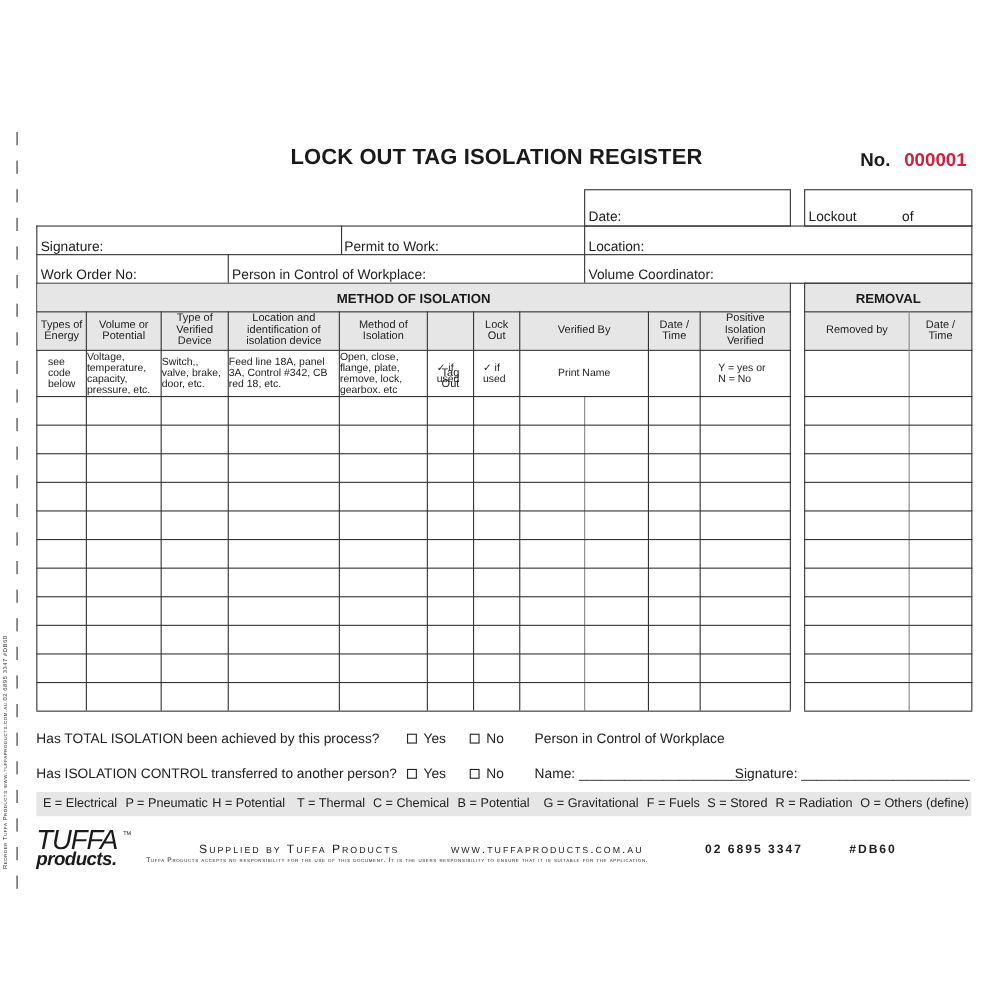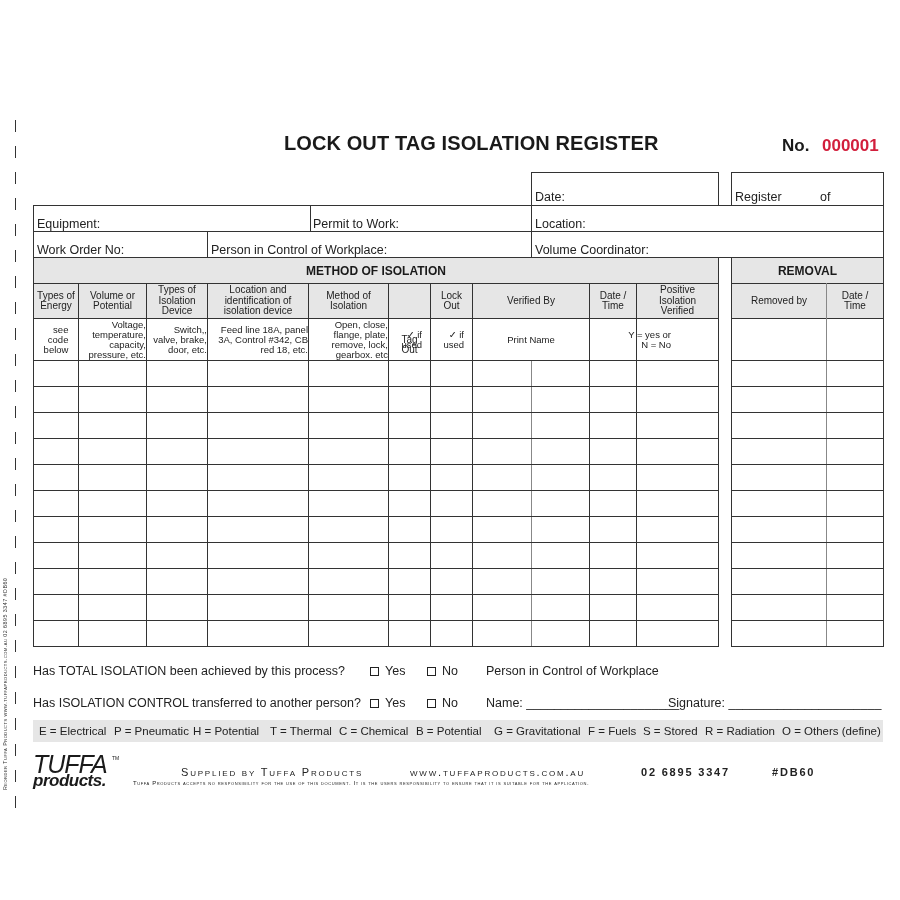--- a/index.html
+++ b/index.html
@@ -1,30 +1,30 @@
 <!DOCTYPE html>
 <html><head>
 <meta charset="utf-8">
 <style>
   html,body{margin:0;padding:0;background:#ffffff;}
   body{width:900px;height:900px;position:relative;overflow:hidden;font-family:"Liberation Sans",sans-serif;color:#1a1a1a;}
   .abs{position:absolute;}
   .cutline{position:absolute;left:15px;width:1px;height:12px;background:#333;}
-  .title{left:284px;top:132px;font-size:20px;font-weight:bold;letter-spacing:0.1px;}
+  .title{left:264px;top:132px;font-size:20px;font-weight:bold;letter-spacing:0.1px;}
   .no-label{left:782px;top:136px;font-size:17px;font-weight:bold;}
   .no-value{left:822px;top:136px;font-size:17px;font-weight:bold;color:#d21f3c;}
   .box{position:absolute;border:1px solid #333;box-sizing:border-box;}
   .hline{position:absolute;height:1px;background:#333;}
   .vline{position:absolute;width:1px;background:#333;}
   .vline.light{background:#888;}
   .field{position:absolute;font-size:12.5px;color:#222;}
   .grey{position:absolute;background:#e6e6e6;}
   .sect{position:absolute;font-size:12px;font-weight:bold;text-align:center;}
   .hdr{position:absolute;font-size:10px;line-height:10.5px;text-align:center;display:flex;align-items:center;justify-content:center;color:#222;}
-  .ex{position:absolute;font-size:9.5px;line-height:10px;text-align:right;display:flex;align-items:center;justify-content:center;color:#222;}
+  .ex{position:absolute;font-size:9.5px;line-height:10px;text-align:left;display:flex;align-items:center;justify-content:center;color:#222;}
   .q{position:absolute;font-size:12.5px;color:#222;}
   .cb{display:inline-block;width:9px;height:9px;border:1px solid #222;margin:0 6px 0 0;vertical-align:-1px;box-sizing:border-box;}
   .legend-bar{position:absolute;left:33px;top:720px;width:850px;height:22px;background:#e6e6e6;}
   .legend-item{position:absolute;top:725px;font-size:11.5px;color:#222;white-space:nowrap;text-align:right;}
   .logo1{left:33px;top:752px;font-size:25px;font-weight:normal;font-style:italic;letter-spacing:-1px;line-height:24px;}
   .logo2{left:33px;top:771px;font-size:17px;font-weight:bold;font-style:italic;letter-spacing:-0.5px;}
   .tm{left:112px;top:755px;font-size:5px;}
   .supplied{top:766px;font-size:11px;letter-spacing:1.8px;font-variant:small-caps;color:#222;}
   .disclaimer{left:133px;top:780px;font-size:6px;letter-spacing:0.6px;font-variant:small-caps;color:#222;}
   .side-text{position:absolute;left:2px;top:790px;transform-origin:left top;transform:rotate(-90deg);font-size:5.3px;letter-spacing:0.5px;white-space:nowrap;color:#333;font-variant:small-caps;}
@@ -63,33 +63,33 @@
 </div>
 <div class="side-text">Reorder Tuffa Products www.tuffaproducts.com.au 02 6895 3347 #DB60</div>
 
 <div class="abs title">LOCK OUT TAG ISOLATION REGISTER</div>
 <div class="abs no-label">No.</div>
 <div class="abs no-value">000001</div>
 
 <div class="box" style="left:531px;top:172px;width:188px;height:34px;"></div>
 <div class="field" style="left:535px;top:190px;">Date:</div>
 <div class="box" style="left:731px;top:172px;width:153px;height:34px;"></div>
-<div class="field" style="left:735px;top:190px;">Register</div>
+<div class="field" style="left:735px;top:190px;">Lockout</div>
 <div class="field" style="left:820px;top:190px;">of</div>
 
 <div class="hline" style="left:33px;top:205px;width:851px;"></div>
 <div class="hline" style="left:33px;top:231px;width:851px;"></div>
 <div class="hline" style="left:33px;top:257px;width:851px;"></div>
 <div class="vline" style="left:33px;top:205px;height:441px;"></div>
 <div class="vline" style="left:883px;top:205px;height:52px;"></div>
 <div class="vline" style="left:310px;top:205px;height:26px;"></div>
 <div class="vline" style="left:531px;top:205px;height:52px;"></div>
 <div class="vline" style="left:207px;top:231px;height:26px;"></div>
 
-<div class="field" style="left:37px;top:217px;">Equipment:</div>
+<div class="field" style="left:37px;top:217px;">Signature:</div>
 <div class="field" style="left:313px;top:217px;">Permit to Work:</div>
 <div class="field" style="left:535px;top:217px;">Location:</div>
 <div class="field" style="left:37px;top:243px;">Work Order No:</div>
 <div class="field" style="left:211px;top:243px;">Person in Control of Workplace:</div>
 <div class="field" style="left:535px;top:243px;">Volume Coordinator:</div>
 
 <div class="grey" style="left:34px;top:258px;width:684px;height:60px;"></div>
 <div class="sect" style="left:33px;top:264px;width:686px;">METHOD OF ISOLATION</div>
 <div class="hline" style="left:33px;top:283px;width:686px;"></div>
 <div class="hline" style="left:33px;top:318px;width:686px;"></div>
@@ -110,40 +110,40 @@
 <div class="vline" style="left:308px;top:283px;height:363px;"></div>
 <div class="vline" style="left:388px;top:283px;height:363px;"></div>
 <div class="vline" style="left:430px;top:283px;height:363px;"></div>
 <div class="vline" style="left:472px;top:283px;height:363px;"></div>
 <div class="vline light" style="left:531px;top:360px;height:286px;"></div>
 <div class="vline" style="left:589px;top:283px;height:363px;"></div>
 <div class="vline" style="left:636px;top:283px;height:363px;"></div>
 
 <div class="hdr" style="left:34px;top:284px;width:44px;height:34px;">Types of Energy</div>
 <div class="hdr" style="left:79px;top:284px;width:67px;height:34px;">Volume or Potential</div>
-<div class="hdr" style="left:147px;top:284px;width:60px;height:34px;">Types of Isolation Device</div>
+<div class="hdr" style="left:147px;top:284px;width:60px;height:34px;">Type of Verified Device</div>
 <div class="hdr" style="left:208px;top:284px;width:100px;height:34px;">Location and identification of isolation device</div>
 <div class="hdr" style="left:309px;top:284px;width:79px;height:34px;">Method of Isolation</div>
 <div class="hdr" style="left:389px;top:284px;width:41px;height:34px;padding:0 8px;box-sizing:border-box;margin-top:44px;">Tag Out</div>
 <div class="hdr" style="left:431px;top:284px;width:41px;height:34px;padding:0 8px;box-sizing:border-box;">Lock Out</div>
 <div class="hdr" style="left:473px;top:284px;width:116px;height:34px;">Verified By</div>
 <div class="hdr" style="left:590px;top:284px;width:46px;height:34px;padding:0 6px;box-sizing:border-box;">Date / Time</div>
 <div class="hdr" style="left:637px;top:284px;width:81px;height:34px;padding:0 14px;box-sizing:border-box;">Positive Isolation Verified</div>
 <div class="hdr" style="left:732px;top:284px;width:94px;height:34px;">Removed by</div>
 <div class="hdr" style="left:827px;top:284px;width:56px;height:34px;padding:0 12px;box-sizing:border-box;">Date / Time</div>
 
 <div class="ex" style="left:34px;top:319px;width:44px;height:41px;padding:0 10px;box-sizing:border-box;">see code below</div>
 <div class="ex" style="left:79px;top:319px;width:67px;height:41px;">Voltage, temperature, capacity, pressure, etc.</div>
 <div class="ex" style="left:147px;top:319px;width:60px;height:41px;">Switch,, valve, brake, door, etc.</div>
 <div class="ex" style="left:208px;top:319px;width:100px;height:41px;">Feed line 18A, panel 3A, Control #342, CB red 18, etc.</div>
 <div class="ex" style="left:309px;top:319px;width:79px;height:41px;">Open, close, flange, plate, remove, lock, gearbox. etc</div>
 <div class="ex" style="left:389px;top:319px;width:41px;height:41px;padding:0 8px;box-sizing:border-box;">✓ if used</div>
 <div class="ex" style="left:431px;top:319px;width:41px;height:41px;padding:0 8px;box-sizing:border-box;">✓ if used</div>
 <div class="ex" style="left:473px;top:319px;width:116px;height:41px;">Print Name</div>
-<div class="ex" style="left:606px;top:319px;width:81px;height:41px;padding:16px 16px;box-sizing:border-box;">Y = yes or N = No</div>
+<div class="ex" style="left:637px;top:319px;width:81px;height:41px;padding:16px 16px;box-sizing:border-box;">Y = yes or N = No</div>
 
 <div id="row-lines">
     <div class="hline" style="left: 33px; top: 360px; width: 686px;"></div>
     <div class="hline" style="left: 731px; top: 360px; width: 153px;"></div>
     <div class="hline" style="left: 33px; top: 386px; width: 686px;"></div>
     <div class="hline" style="left: 731px; top: 386px; width: 153px;"></div>
     <div class="hline" style="left: 33px; top: 412px; width: 686px;"></div>
     <div class="hline" style="left: 731px; top: 412px; width: 153px;"></div>
     <div class="hline" style="left: 33px; top: 438px; width: 686px;"></div>
     <div class="hline" style="left: 731px; top: 438px; width: 153px;"></div>

